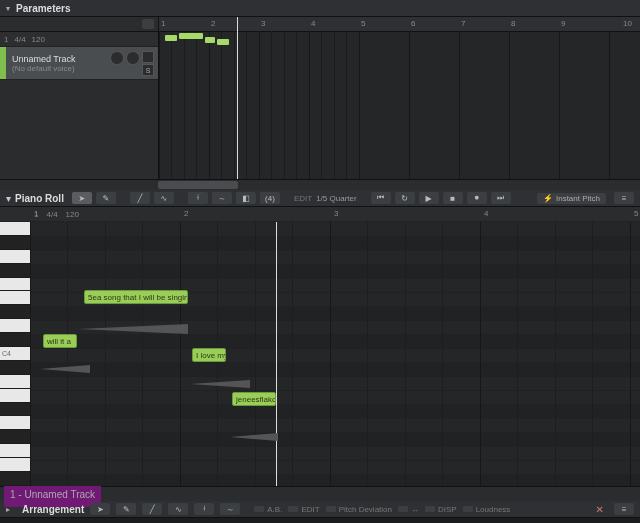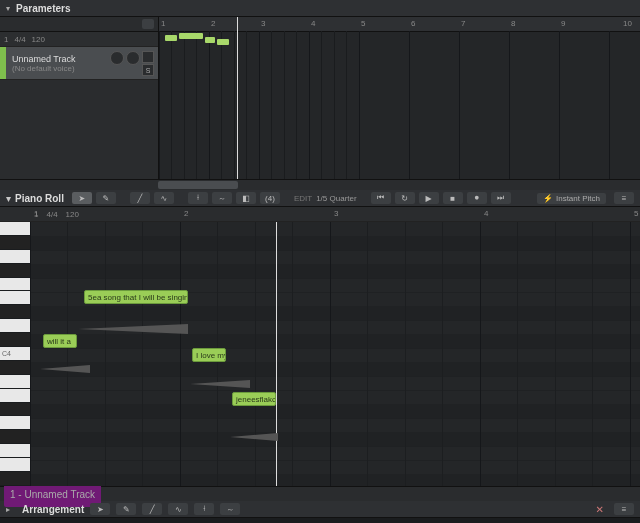--- a/index.html
+++ b/index.html
@@ -294,16 +294,24 @@
 <section id="parameters">
   <div class="panel-header">
     <span class="chev">▸</span>
     <span class="title">Arrangement</span>
     <div class="tool-btn">➤</div>
     <div class="tool-btn">✎</div>
     <div class="tool-btn">╱</div>
     <div class="tool-btn">∿</div>
     <div class="tool-btn">⟊</div>
     <div class="tool-btn">～</div>
+    <div class="plist">
+      <span>A.B.</span>
+      <span>EDIT</span>
+      <span>Pitch Deviation</span>
+      <span>↔</span>
+      <span>DISP</span>
+      <span>Loudness</span>
+    </div>
     <span class="close">✕</span>
     <div class="tool-btn" style="margin-left:4px">≡</div>
   </div>
 </section>
 
 </body></html>

